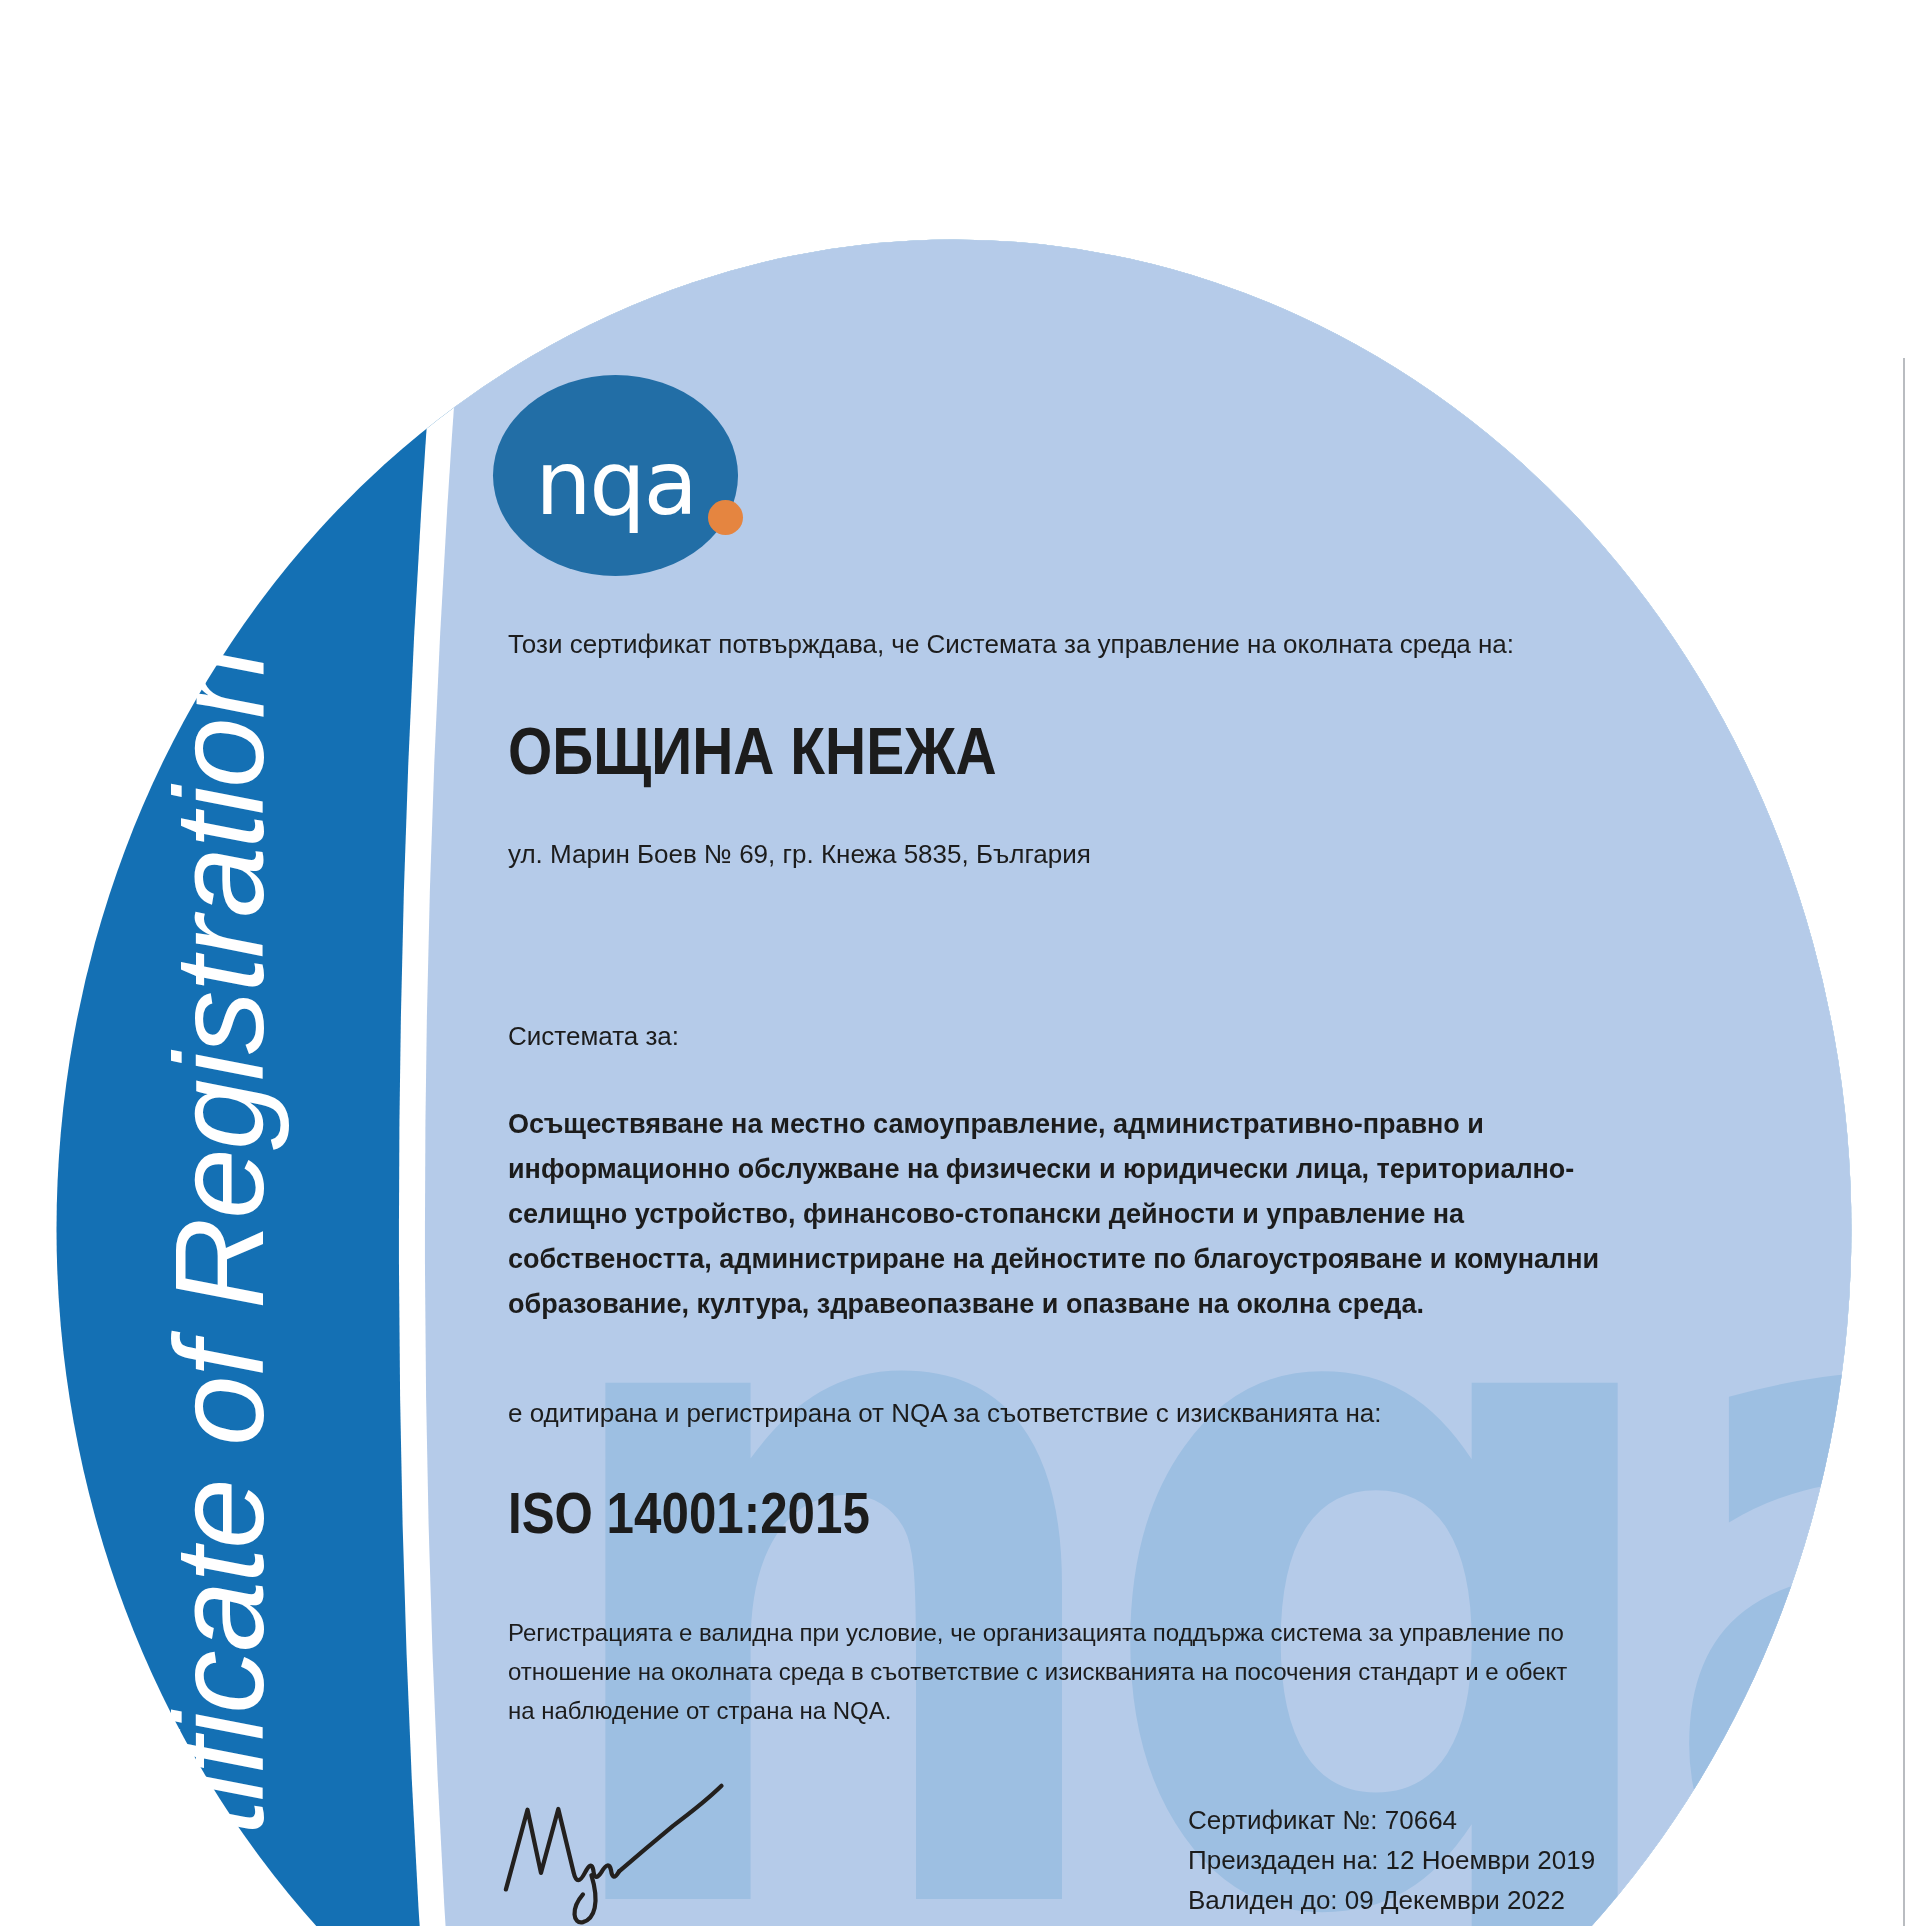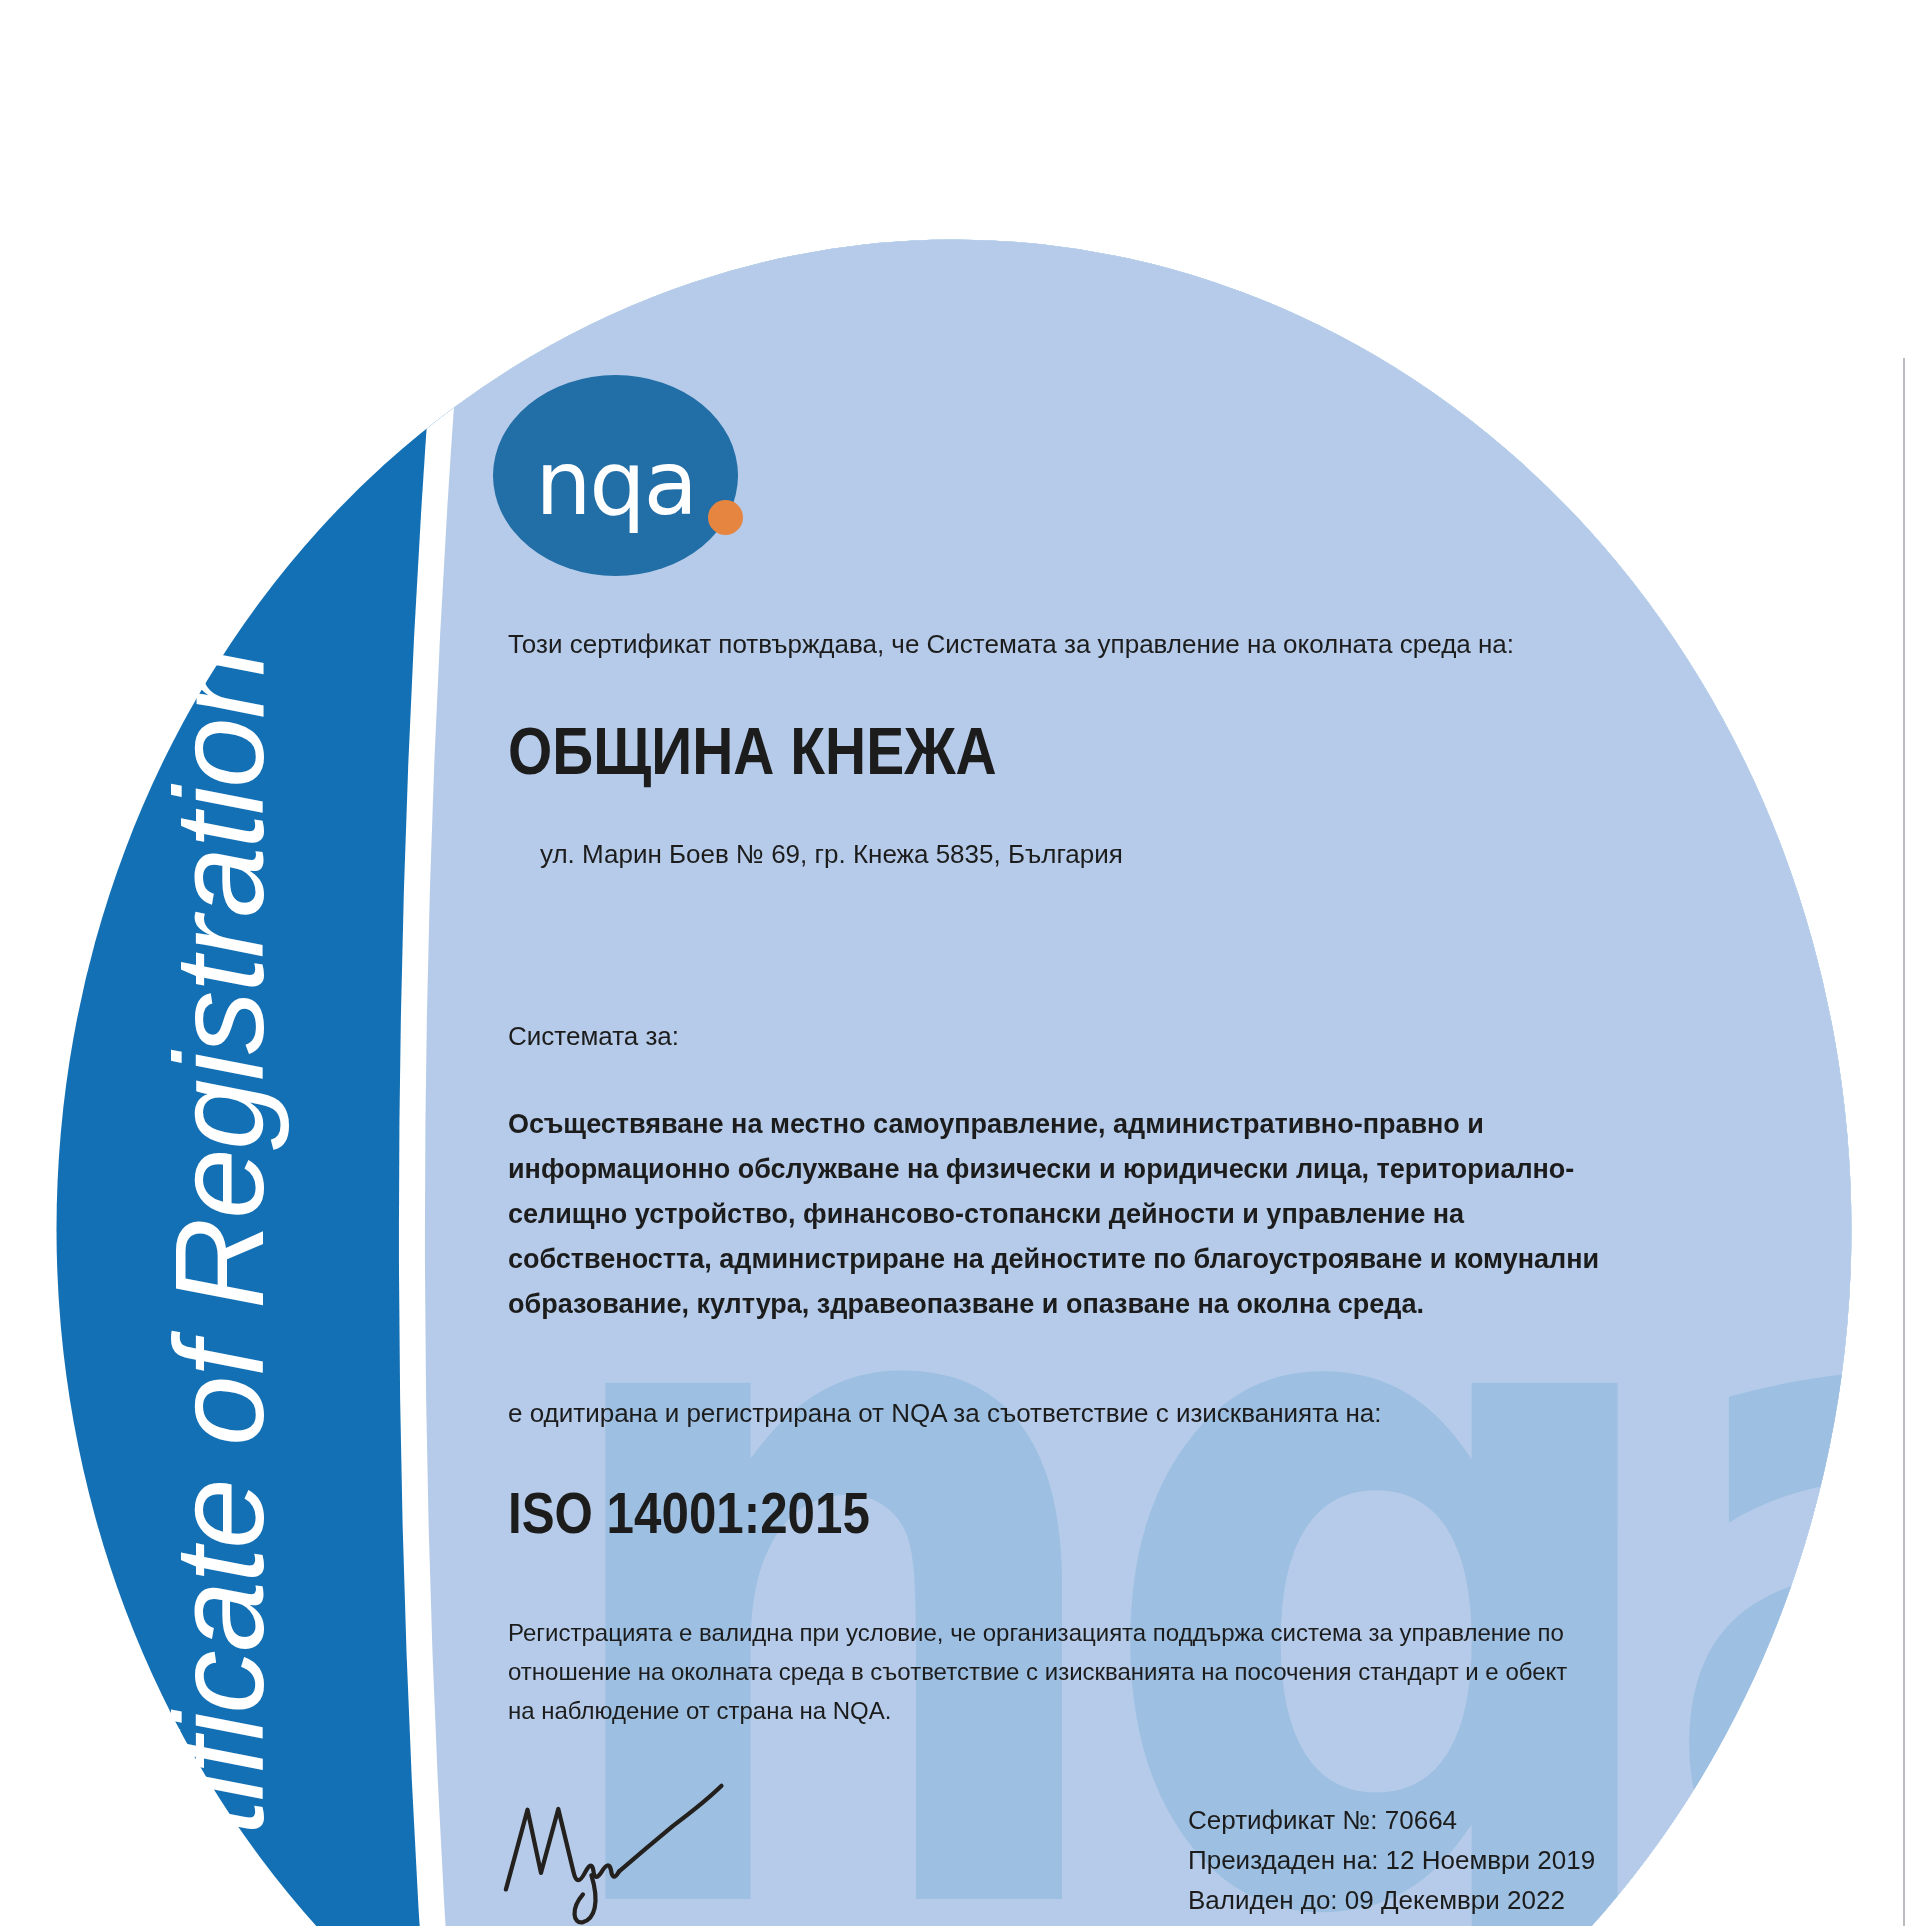--- a/index.html
+++ b/index.html
@@ -15,21 +15,21 @@
       background:#226EA6;display:flex;align-items:center;justify-content:center;}
   .nqa-logo-text{color:#ffffff;font-family:"DejaVu Sans",sans-serif;font-size:89px;
       letter-spacing:-2.3px;transform:translateY(7px);}
   .nqa-dot{position:absolute;left:215px;top:125px;width:35px;height:35px;border-radius:50%;
       background:#E58540;}
   
   .tb{position:absolute;left:508px;}
   .intro{top:629px;font-size:26px;width:1310px;}
   .company{top:716px;font-size:67px;font-weight:bold;line-height:1.05;white-space:nowrap;}
   .condensed{display:inline-block;transform:scaleX(0.85);transform-origin:0 50%;}
-  .address{top:839px;font-size:26px;margin-left:32px;}
+  .address{top:839px;font-size:26px;}
   .applicable{top:1021px;font-size:26px;}
   .scope{top:1102px;font-size:27px;font-weight:bold;line-height:45px;width:1310px;}
   .audited{top:1398px;font-size:26px;}
   .standard{top:1479px;font-size:58px;font-weight:bold;white-space:nowrap;}
   .validity{top:1601px;font-size:24px;line-height:39px;width:1329px;margin-top:12px;}
   .signature-box{position:absolute;left:495px;top:1772px;width:239px;height:154px;}
   .details{position:absolute;left:1188px;top:1800px;font-size:26px;line-height:40px;}
   
   .edge-right{position:absolute;left:1903px;top:358px;width:1.9px;height:2344px;background:#b9bcc0;}
 </style>

